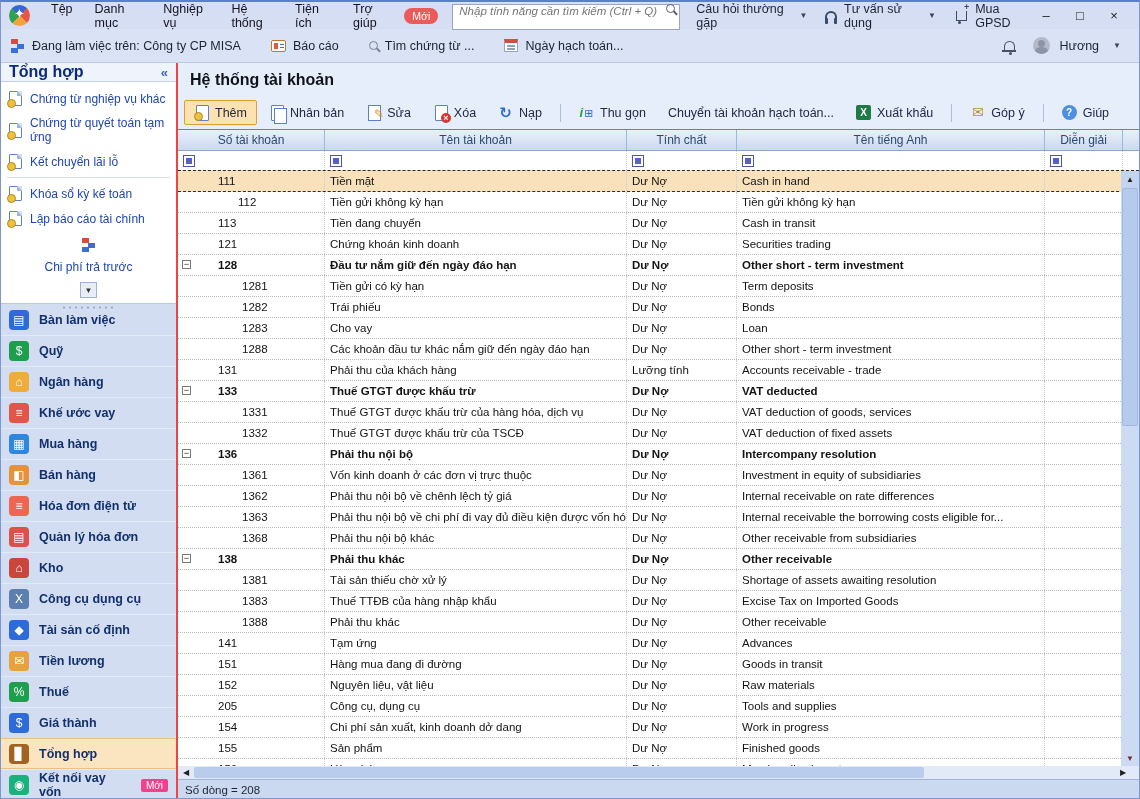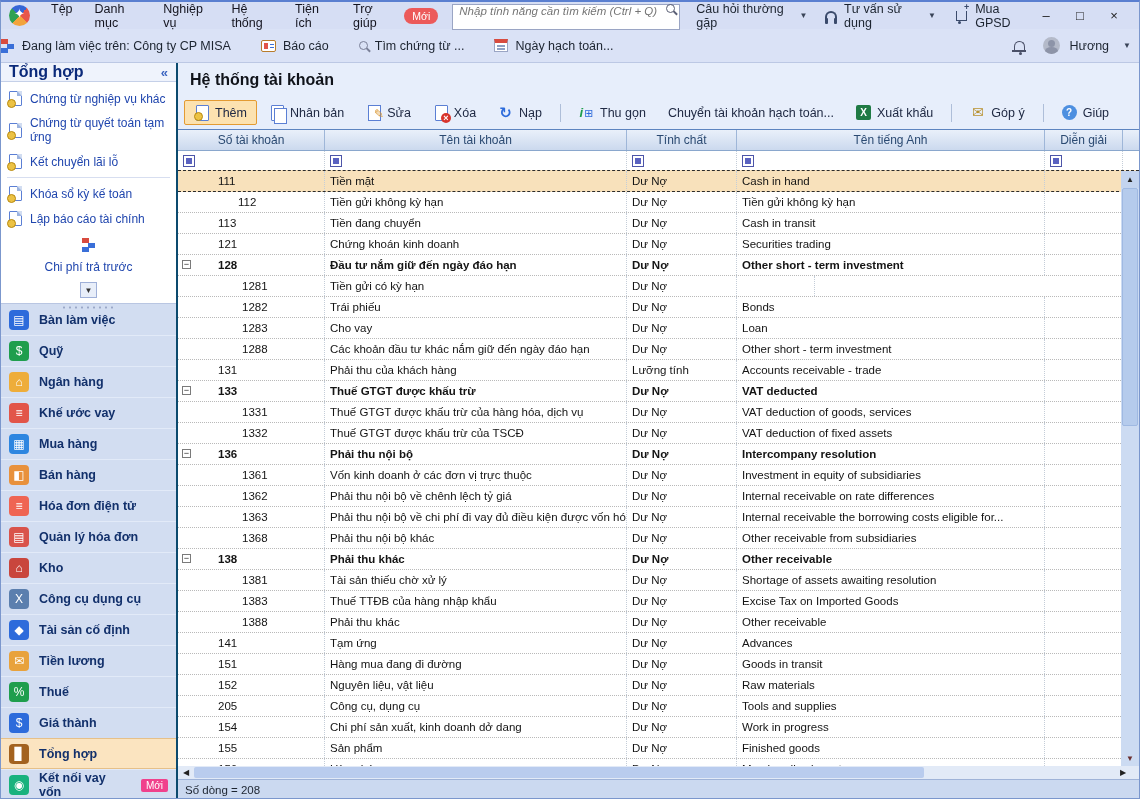--- a/index.html
+++ b/index.html
@@ -27,21 +27,21 @@
   .caret { font-size:8px; color:#3a4458; margin:0 8px 0 4px; }
   .headset { width:13px; height:9px; border:2px solid #3a4a6b; border-bottom:none; border-radius:8px 8px 0 0; position:relative; margin:0 3px 0 6px; }
   .headset::before,.headset::after { content:""; position:absolute; bottom:-4px; width:3px; height:6px; background:#3a4a6b; border-radius:1px; }
   .headset::before{ left:-2px; } .headset::after{ right:-2px; }
   .cart-ic { width:13px; height:10px; border:1.5px solid #3a4a6b; border-top:none; position:relative; margin:0 4px 0 8px; }
   .cart-ic::before { content:""; position:absolute; left:1px; bottom:-4px; width:3px; height:3px; border-radius:50%; background:#3a4a6b; }
   .cart-ic::after { content:"+"; position:absolute; right:-3px; top:-9px; font-size:9px; color:#3a4a6b; font-weight:bold; }
   .win-controls { margin-left:auto; display:flex; align-items:center; gap:0; }
   .win-btn { width:34px; text-align:center; font-size:13px; color:#222; padding:3px 0; }
   
-  .infobar { height:34px; background:#dae2f6; border-bottom:1px solid #bcc8e4; display:flex; align-items:center; padding:0 0; font-size:12.5px; }
+  .infobar { height:34px; background:#dae2f6; border-bottom:1px solid #bcc8e4; display:flex; align-items:center; padding:0 10px; font-size:12.5px; }
   .info-item { display:flex; align-items:center; gap:7px; margin-right:30px; }
   .org-ic { width:14px; height:14px; position:relative;
     background-image:linear-gradient(#d84b3f,#d84b3f),linear-gradient(#3a6fd8,#3a6fd8),linear-gradient(#3a6fd8,#3a6fd8);
     background-repeat:no-repeat; background-size:7px 5px,7px 5px,7px 5px; background-position:0 0,6px 5px,0 9px; }
   .report-ic { width:15px; height:12px; background:#fff; border:1px solid #b87c2c; border-radius:2px; position:relative; }
   .report-ic::before { content:""; position:absolute; left:2px; top:2px; width:4px; height:6px; background:#e25549; }
   .report-ic::after { content:""; position:absolute; left:8px; top:3px; width:4px; height:1.5px; background:#3a6fd8; box-shadow:0 3px 0 #3a6fd8; }
   .cal-ic { width:14px; height:13px; background:#fff; border:1px solid #9aa5c4; border-top:4px solid #d84b3f; position:relative; }
   .cal-ic::after { content:""; position:absolute; left:2px; top:2px; width:8px; height:1.5px;
     background:#8fa0c4; box-shadow:0 3px 0 #8fa0c4; }
@@ -49,21 +49,21 @@
   .lens-gray::after { content:""; position:absolute; width:5px; height:1.5px; background:#7a8098; transform:rotate(45deg); right:-4px; bottom:-1px; }
   .info-right { margin-left:auto; display:flex; align-items:center; gap:10px; }
   .bell { width:11px; height:10px; border:1.5px solid #4a5068; border-bottom:none; border-radius:7px 7px 0 0; position:relative; margin-right:8px; }
   .bell::before { content:""; position:absolute; left:-3px; bottom:-1px; width:14px; height:1.5px; background:#4a5068; }
   .bell::after { content:""; position:absolute; left:4px; bottom:-4px; width:3px; height:3px; border-radius:50%; background:#4a5068; }
   .avatar { width:17px; height:17px; border-radius:50%; background:#b4bac9; position:relative; overflow:hidden; }
   .avatar::before { content:""; position:absolute; left:5px; top:3px; width:7px; height:7px; border-radius:50%; background:#8d94a8; }
   .avatar::after { content:""; position:absolute; left:2px; top:10px; width:13px; height:8px; border-radius:50%; background:#8d94a8; }
   
   .body { display:flex; height:737px; }
-  .sidebar { width:177px; flex:0 0 auto; background:#d2ddf1; border-right:2px solid #0c4a6e; display:flex; flex-direction:column; }
+  .sidebar { width:177px; flex:0 0 auto; background:#d2ddf1; border-right:2px solid #ef4444; display:flex; flex-direction:column; }
   .panel-header { height:29px; background:#eff3fc; border-bottom:1px solid #c5d0e8; display:flex; align-items:center; padding:0 8px; }
   .panel-title { font-size:16px; font-weight:bold; color:#0b2a7a; flex:1; }
   .collapse-btn { color:#3a63c0; font-size:13px; font-weight:bold; }
   .shortcuts { background:#fff; padding:4px 0 2px; }
   .sc-item { display:flex; align-items:center; gap:8px; padding:5px 8px; font-size:12px; color:#2046ae; }
   .sc-sep { border-top:1px solid #d7def0; margin:3px 6px; }
   .doc-ic { width:13px; height:15px; background:#fff; border:1px solid #5b7fd4; border-radius:1px; position:relative; flex:0 0 auto; }
   .doc-ic::before { content:""; position:absolute; right:-1px; top:-1px; border-style:solid; border-width:0 5px 5px 0; border-color:transparent #d2ddf1 #9db4e0 transparent; }
   .doc-ic::after { content:""; position:absolute; left:-3px; bottom:-3px; width:7px; height:7px; border-radius:50%; background:#ecc244; border:1px solid #b8890f; }
   .tree-row { display:flex; align-items:center; gap:8px; padding:5px 8px 5px; font-size:12px; color:#2046ae; background:#fff;flex-direction:column; }
@@ -417,20 +417,21 @@
               <div class="cell num c0"><span class="expander">−</span><span class="numtext" style="margin-left: 40px;">128</span></div>
               <div class="cell c1">Đầu tư nắm giữ đến ngày đáo hạn</div>
               <div class="cell c2">Dư Nợ</div>
               <div class="cell c3">Other short - term investment</div>
               <div class="cell c4"></div>
             </div>
             <div class="row">
               <div class="cell num c0"><span class="numtext" style="margin-left: 64px;">1281</span></div>
               <div class="cell c1">Tiền gửi có kỳ hạn</div>
               <div class="cell c2">Dư Nợ</div>
+              <div class="cell c3">Term deposits</div>
               <div class="cell c4"></div>
             </div>
             <div class="row">
               <div class="cell num c0"><span class="numtext" style="margin-left: 64px;">1282</span></div>
               <div class="cell c1">Trái phiếu</div>
               <div class="cell c2">Dư Nợ</div>
               <div class="cell c3">Bonds</div>
               <div class="cell c4"></div>
             </div>
             <div class="row">

